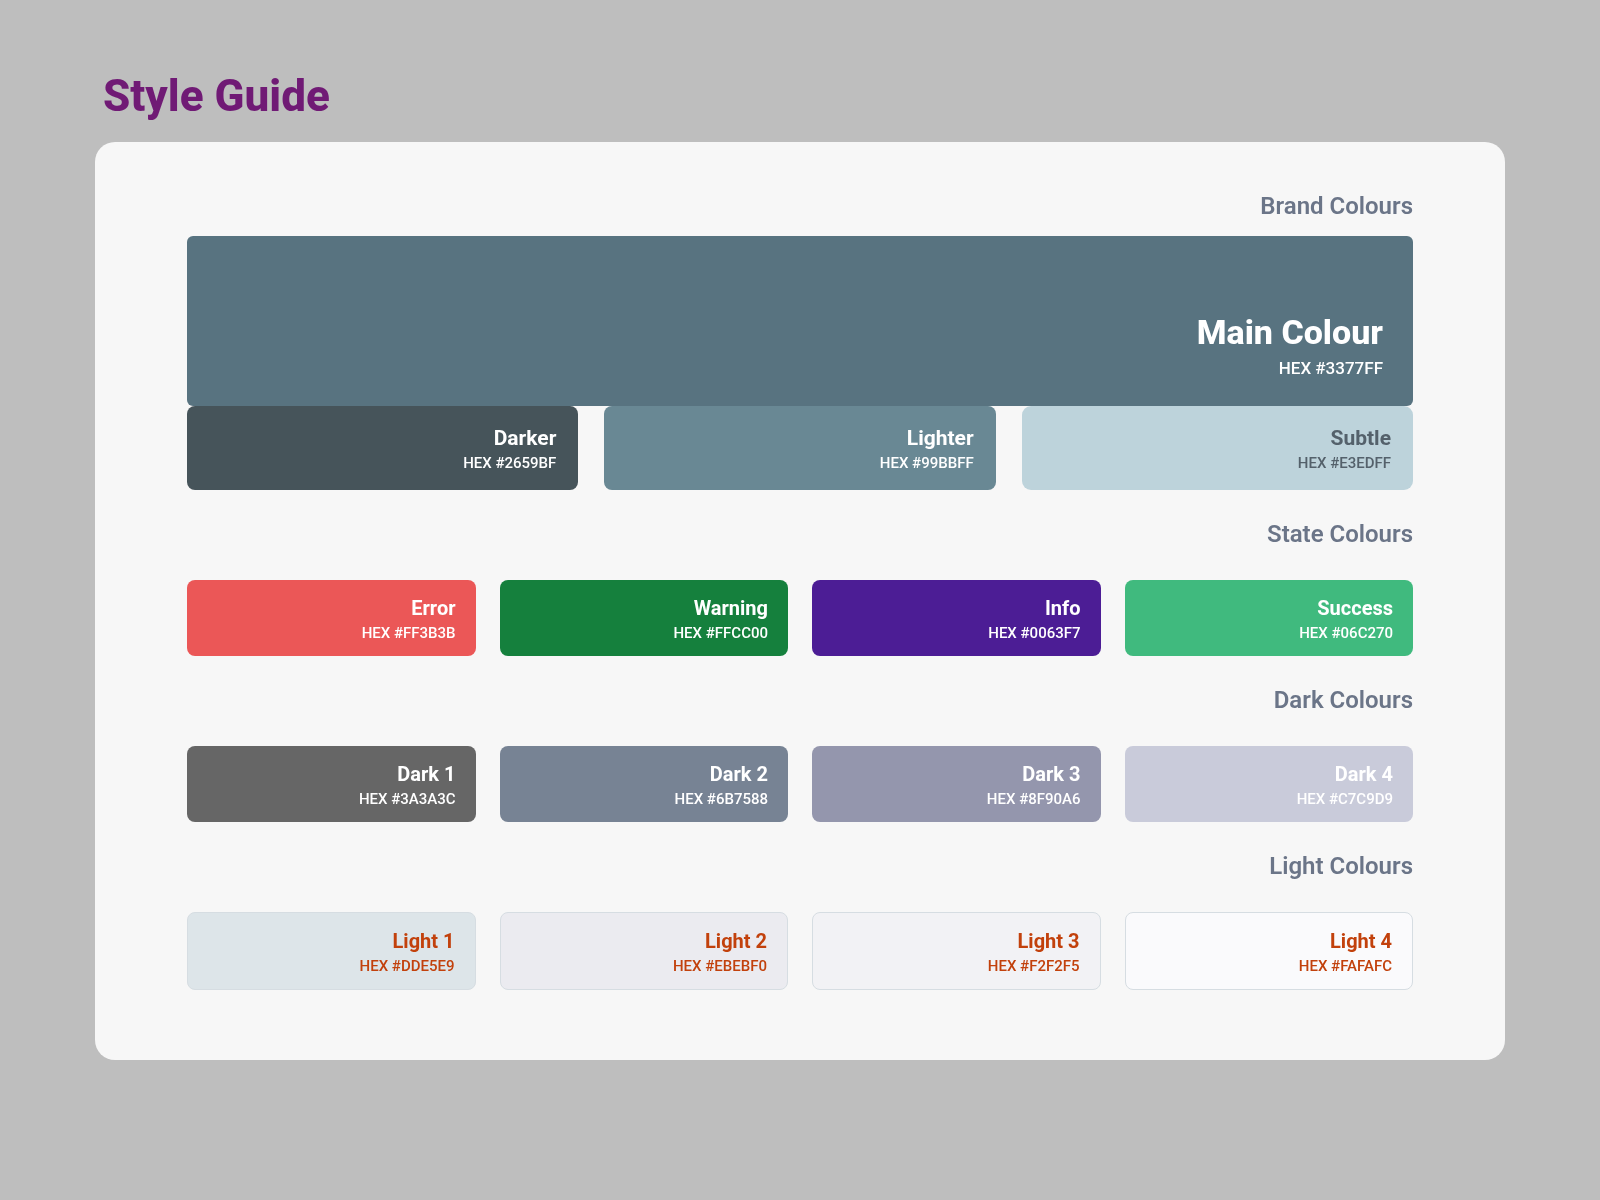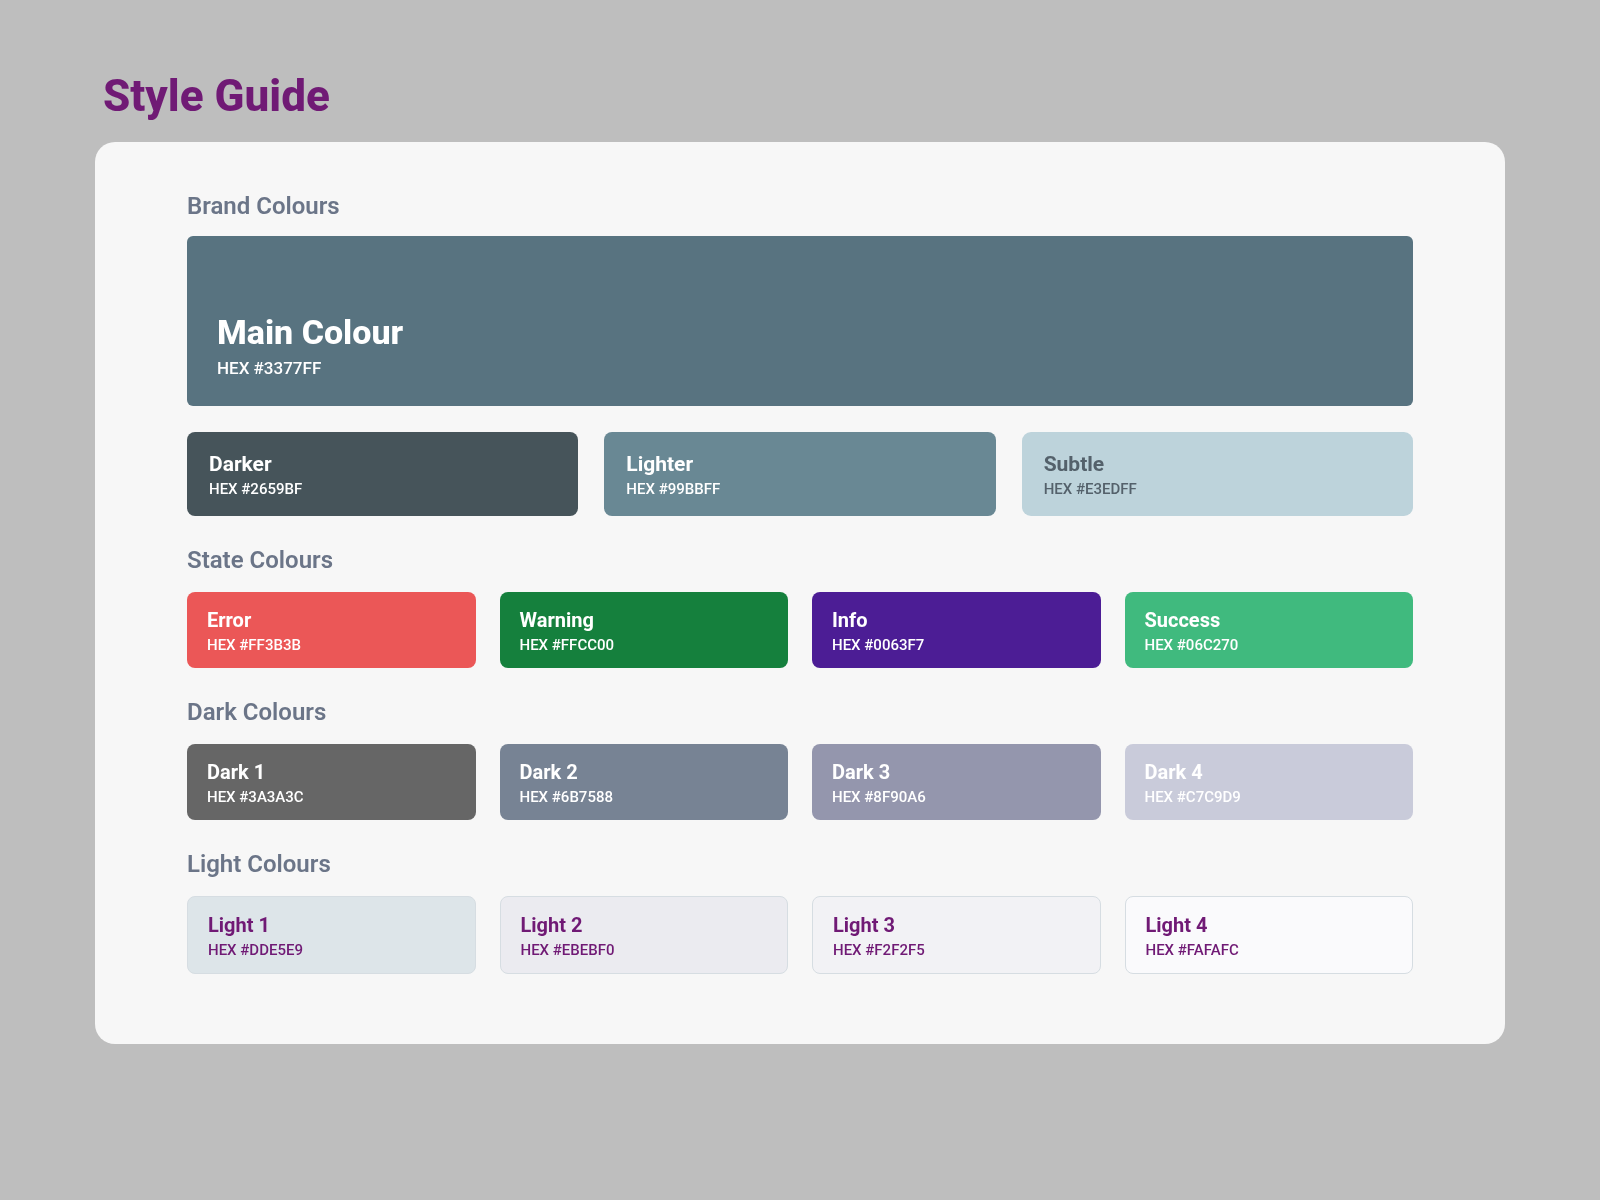--- a/index.html
+++ b/index.html
@@ -14,20 +14,21 @@
     font-size: 44px;
     font-weight: 800;
     color: #701a75;
     margin-bottom: 20px;
     margin-left: 8px;
   }
   .card {
     background: #F7F7F7;
     border-radius: 20px;
     padding: 50px 92px 70px 92px;
+    text-align: right;
   }
   .section-title {
     font-size: 24px;
     font-weight: 600;
     color: #6B7588;
     margin-bottom: 16px;
   }
   .section-title.first { margin-top: 0; }
   .section-title.rest { margin-top: 30px; }
   .main-swatch {
@@ -40,45 +41,44 @@
     font-weight: 800;
   }
   .main-swatch .hex {
     font-size: 17px;
     font-weight: 500;
     margin-top: 6px;
   }
   .row {
     display: flex;
     gap: 26px;
-    margin-top: 26px;
   }
   .row3 .swatch { flex: 1; }
   .row4 { gap: 24px; }
   .row4 .swatch { flex: 1; }
   .swatch {
     border-radius: 8px;
     padding: 16px 20px 14px 20px;
     color: #fff;
   }
   .swatch.tall { padding: 20px 22px 18px 22px; }
   .swatch .name {
     font-size: 20px;
     font-weight: 700;
   }
   .swatch.tall .name { font-size: 21px; }
   .swatch .hex {
     font-size: 15px;
     font-weight: 500;
     margin-top: 4px;
   }
-  .swatch.dark-text { color: #701a75; }
+  .swatch.dark-text { color: #c2410c; }
   .swatch.muted-text { color: #54616B; border-radius: 9px; }
   .swatch.border { border: 1px solid #D6DDE2; }
-  .section-block { margin-top: 18px; }
+  .section-block { margin-top: 32px; }
   .row.compact { margin-top: 0; }
 </style>
 </head>
 <body>
 
 <div class="page-title">Style Guide</div>
 
 <div class="card">
 
   <div class="section-title first">Brand Colours</div>

